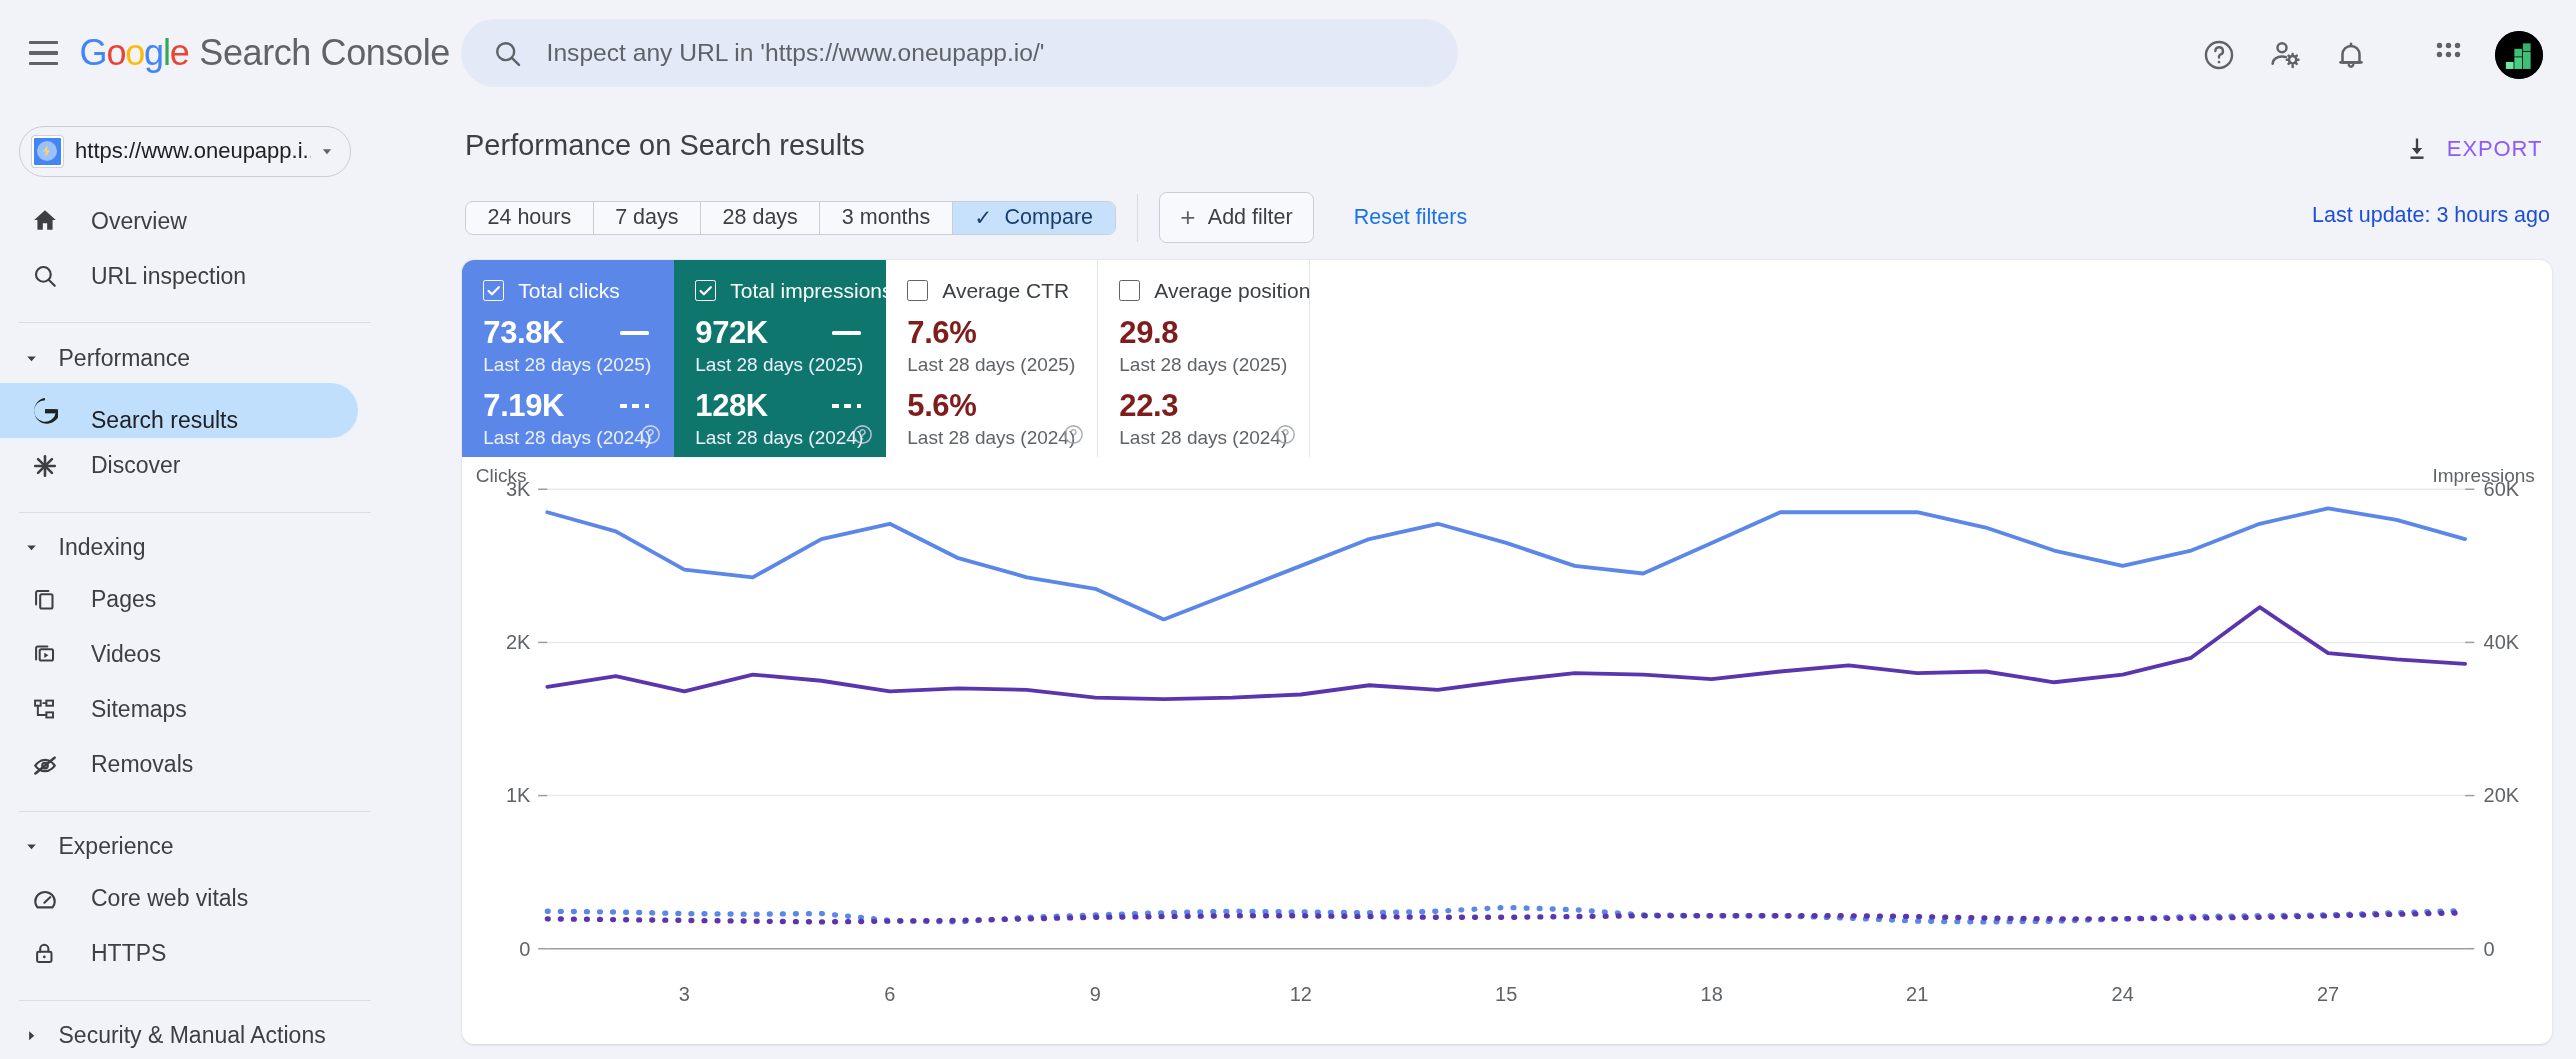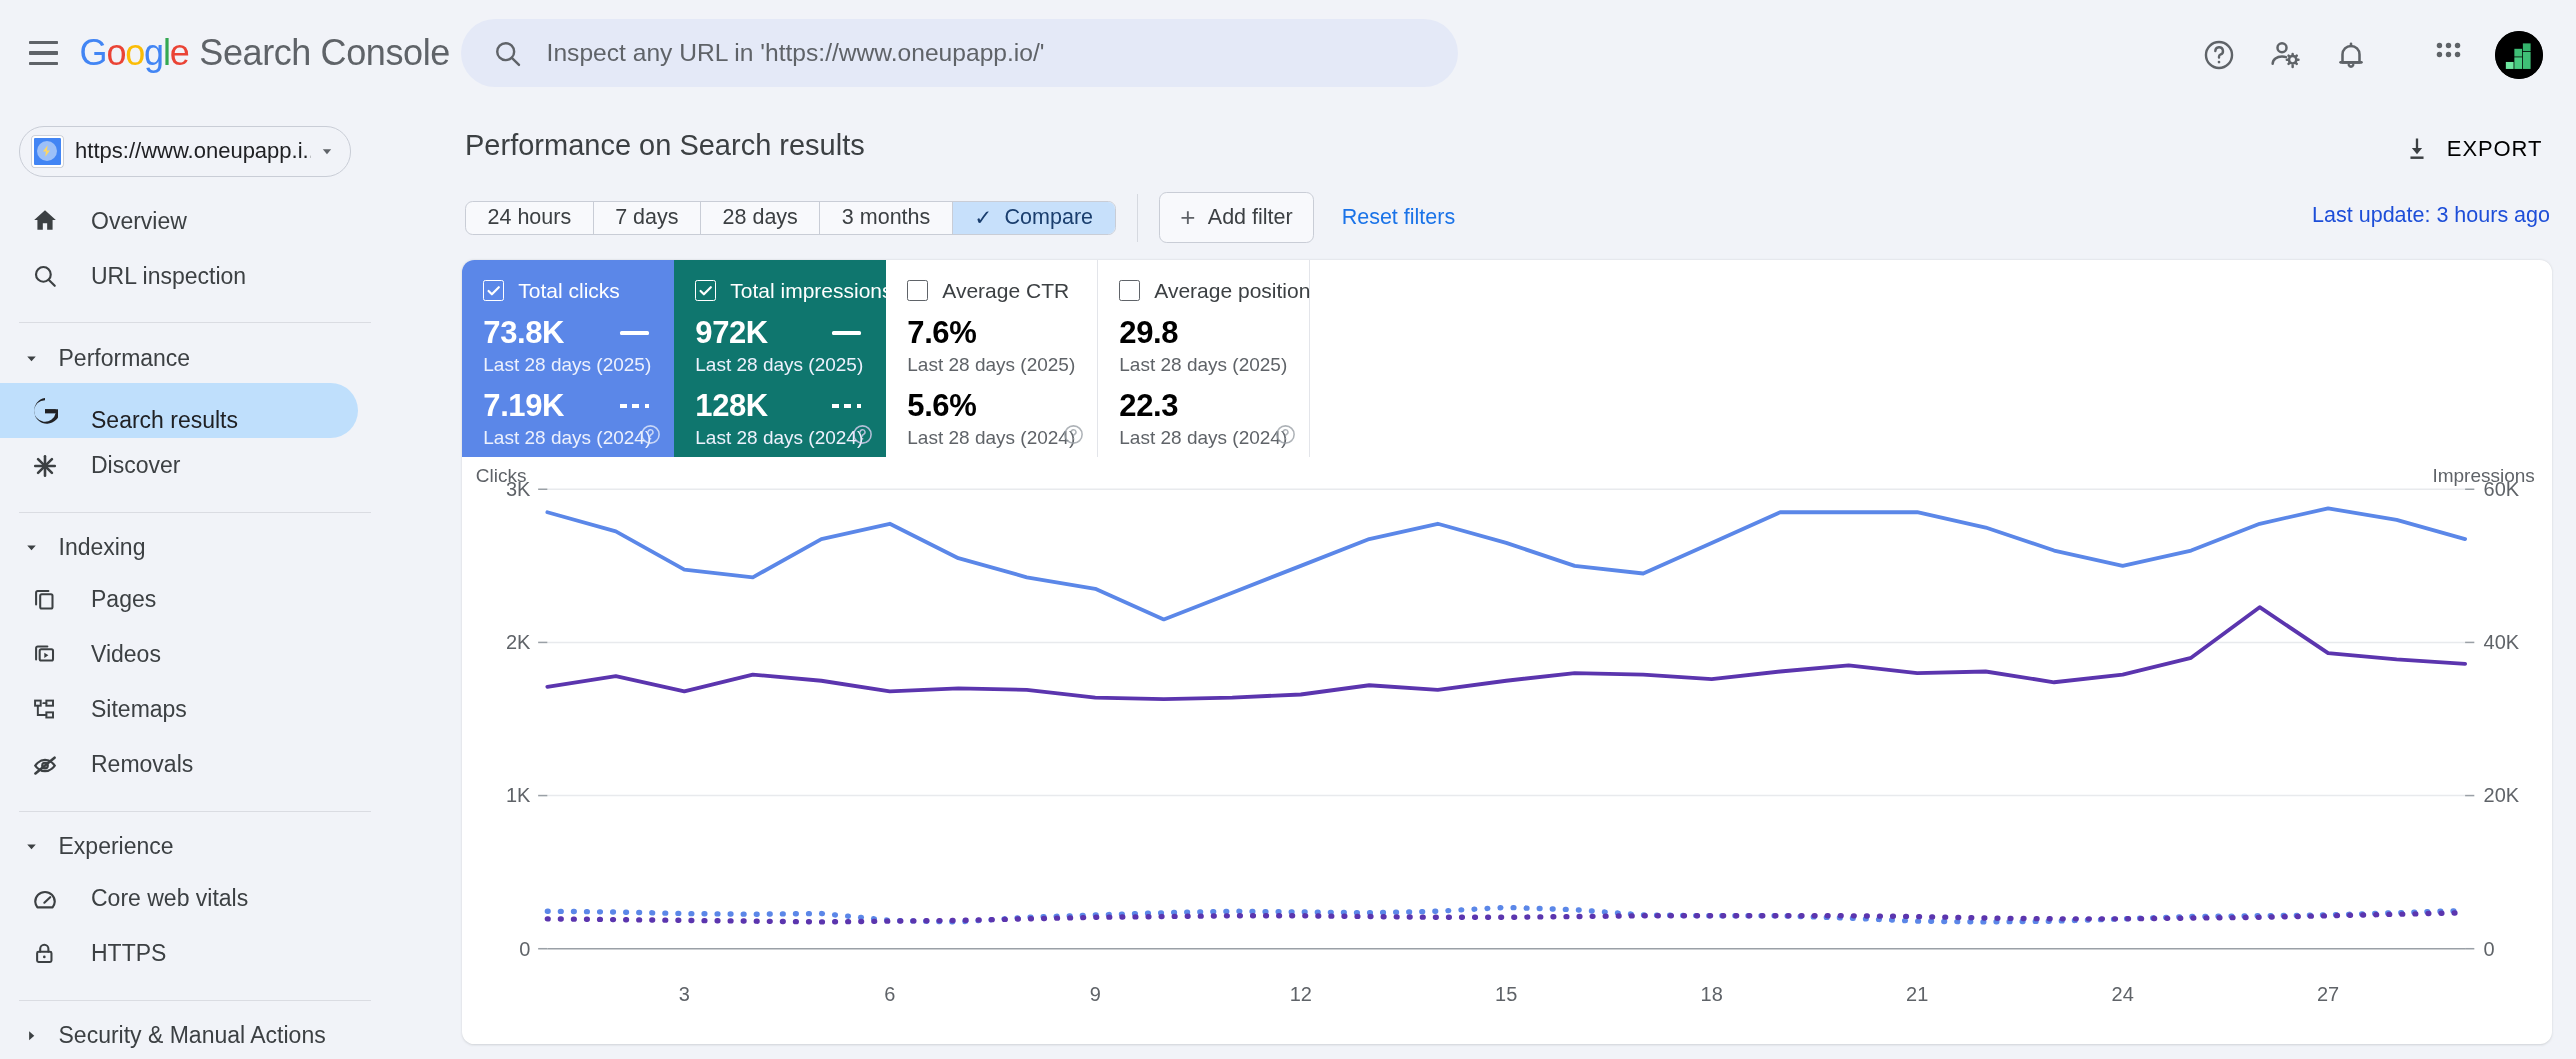--- a/index.html
+++ b/index.html
@@ -95,21 +95,21 @@
   .sectionhdr .lbl { font-size: 23px; color: #3C4043; margin-left: 17px; white-space: nowrap; }
 
   
   .main { position: absolute; left: 451px; top: 106px; width: 2125px; height: 954px; background: #F1F3F8; }
 
   .pagetitle { position: absolute; left: 14px; top: 23px; font-size: 29px; color: #3C4043; }
   .exportbtn {
     position: absolute; right: 26px; top: 21.5px; height: 43px;
     display: flex; align-items: center; cursor: pointer; padding: 0 7.7px;
   }
-  .exportbtn .lbl { font-size: 22px; color: #000000; letter-spacing: 0.9px; margin-left: 15.4px; }
+  .exportbtn .lbl { font-size: 22px; color: #8b5cf6; letter-spacing: 0.9px; margin-left: 15.4px; }
 
   .filterrow { position: absolute; left: 14px; top: 86px; display: flex; align-items: center; }
   .segmented { display: flex; height: 34px; border: 0.8px solid #C9CDD6; border-radius: 7.7px; overflow: hidden; background: #F8F9FC; }
   .segbtn {
     display: flex; align-items: center; justify-content: center;
     padding: 0 21.5px; font-size: 21.5px; color: #3C4043; cursor: pointer;
     border-right: 0.8px solid #C9CDD6; background: transparent; white-space: nowrap;
   }
   .segbtn:last-child { border-right: none; }
   .segbtn.selected { background: #C7E0FB; color: #1A3E6E; }
@@ -117,21 +117,21 @@
 
   .vdiv { width: 0.8px; height: 48px; background: #D6D9E0; margin: 0 21.5px; }
 
   .pillbtn {
     height: 51px; border: 0.8px solid #C9CDD6; border-radius: 7.7px; background: #F8F9FC;
     display: flex; align-items: center; padding: 0 20px; font-size: 21.5px; color: #3C4043;
     cursor: pointer; margin-right: 17px; white-space: nowrap;
   }
   .pillbtn .caret { margin-left: 15.4px; }
   .pillbtn .plus { margin-right: 12.3px; font-size: 26px; line-height: 0.8; color: #5F6368; }
-  .linkbtn { font-size: 21.5px; color: #1A73E8; cursor: pointer; white-space: nowrap; margin-left: 11px; }
+  .linkbtn { font-size: 21.5px; color: #1A73E8; cursor: pointer; white-space: nowrap; margin-left: 23px; }
 
   .lastupdate { position: absolute; right: 26px; top: 97px; font-size: 21.5px; color: #1d4ed8; white-space: nowrap; }
 
   
   .panel {
     position: absolute; left: 10.8px; top: 154px; width: 2090px; height: 784px;
     background: #FFFFFF; border-radius: 12.3px; box-shadow: 0 0.8px 2.3px rgba(60,64,67,0.18);
     overflow: hidden;
   }
   .metrics { display: flex; height: 197px; }
@@ -145,21 +145,21 @@
     width: 21px; height: 21px; border: 1.9px solid #5F6368; border-radius: 2.3px;
     display: flex; align-items: center; justify-content: center; flex: 0 0 auto;
   }
   .metric.filled-blue .cbox, .metric.filled-purple .cbox { border-color: #fff; }
   .metric .cbox .tick { display: none; }
   .metric .cbox.on .tick { display: block; }
   .metric .mname { font-size: 21px; color: #3C4043; margin-left: 14px; white-space: nowrap; }
   .metric.filled-blue .mname, .metric.filled-purple .mname { color: #fff; }
 
   .metric .row { display: flex; align-items: center; justify-content: space-between; margin-top: 12.3px; padding-right: 4.6px;}
-  .metric .big { font-size: 31px; font-weight: 700; color: #000000; letter-spacing: -0.4px; }
+  .metric .big { font-size: 31px; font-weight: 700; color: #7f1d1d; letter-spacing: -0.4px; }
   .metric.filled-blue .big, .metric.filled-purple .big { color: #fff; }
   .metric .sub { font-size: 19px; color: #5F6368; margin-top: 3.1px; white-space: nowrap; }
   .metric.filled-blue .sub, .metric.filled-purple .sub { color: #EDF1FD; }
   .metric .legend-solid { width: 29px; height: 4.6px; background: #fff; border-radius: 1.5px; }
   .metric .legend-dash { width: 29px; height: 4.6px; background: repeating-linear-gradient(to right, #fff 0 7px, transparent 7px 12.3px); }
   .metric .qmark { position: absolute; right: 12.3px; bottom: 10.8px; opacity: 0.8; cursor: pointer; }
 
   
   .chartarea { position: relative; width: 2090px; height: 587px; }
   .axistitle { position: absolute; font-size: 19px; color: #5F6368; }

